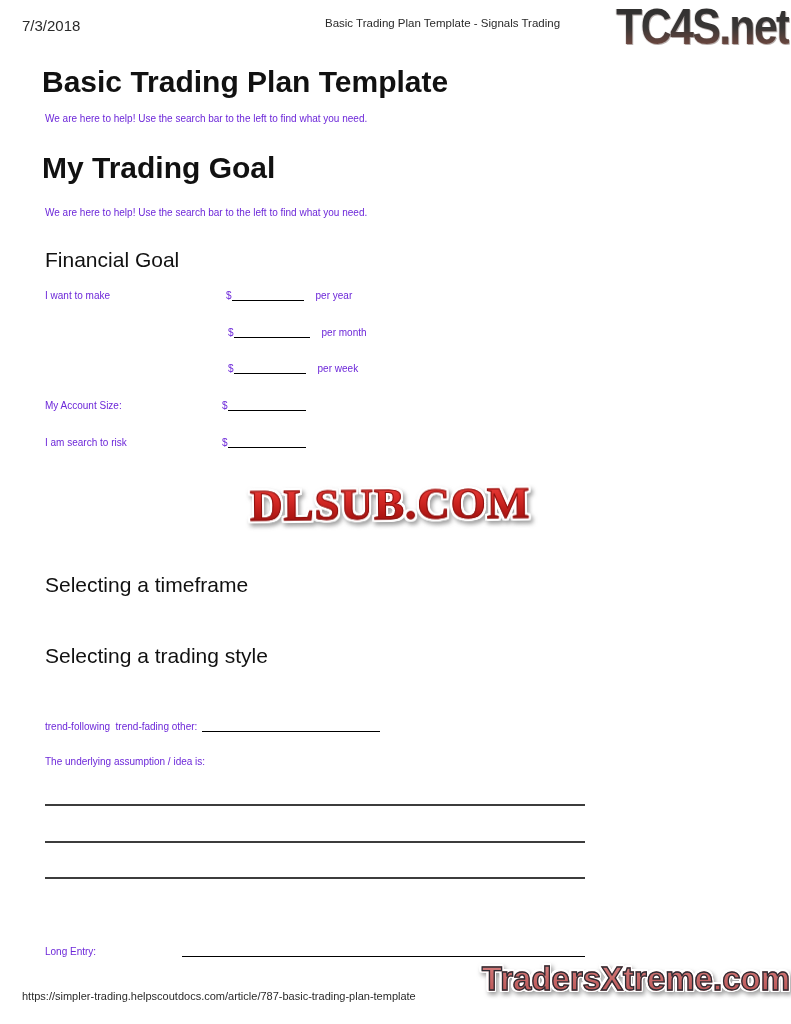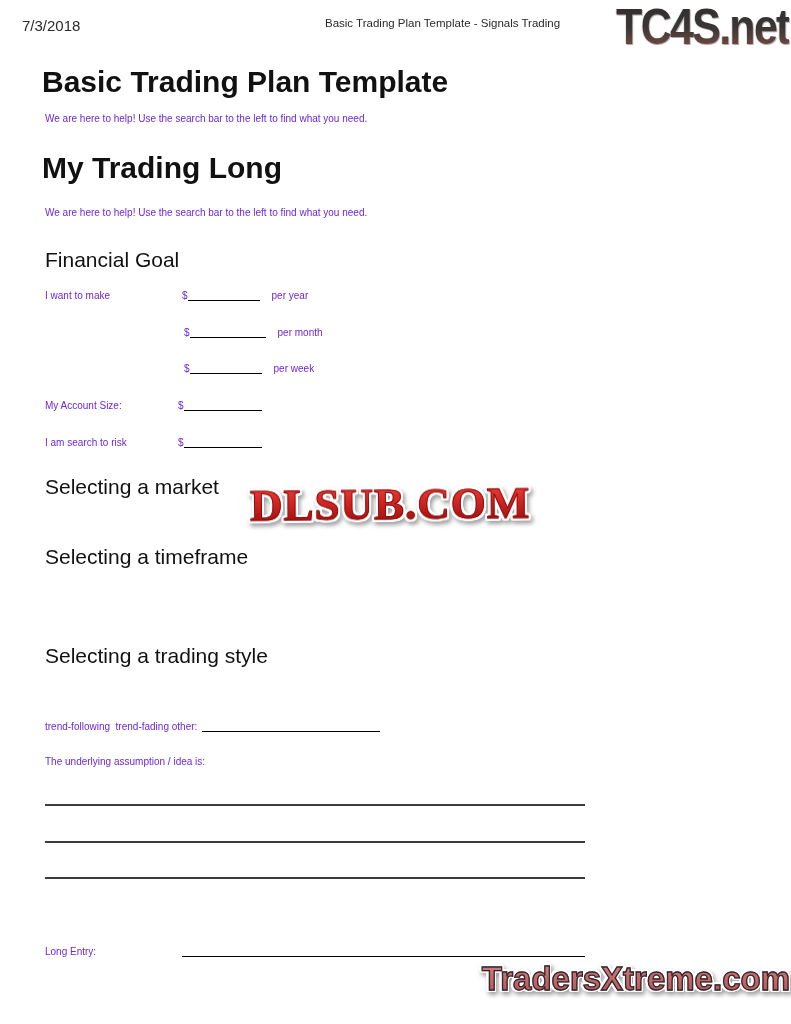--- a/index.html
+++ b/index.html
@@ -26,21 +26,21 @@
     font-size: 30px; font-weight: 700; line-height: 36px; color: #111; text-align: center;
   }
   .h2 {
     position: absolute; left: 45px;
     font-size: 21px; font-weight: 400; line-height: 25px; color: #111;
   }
   .row {
     position: absolute; left: 45px; right: 30px;
     font-size: 10px; line-height: 16px; color: #6d28d9;
   }
-  .fin-currency { position: absolute; }
+  .fin-currency { position: absolute; margin-left: 44px; }
   .blank {
     display: inline-block;
     border-bottom: 1px solid #000;
     height: 13px;
     vertical-align: -2px;
   }
   .suffix { margin-left: 12px; }
   .prewrap { white-space: pre-wrap; }
   .fullline {
     position: absolute; left: 45px; width: 540px;
@@ -91,21 +91,21 @@
 
 <div class="page">
 
   <div class="hdr-date">7/3/2018</div>
   <div class="hdr-title">Basic Trading Plan Template - Signals Trading</div>
   <div class="wm-tc4s">TC4S.net</div>
 
   <div class="h1" style="top:64px">Basic Trading Plan Template</div>
   <div class="row" style="top:111px">We are here to help! Use the search bar to the left to find what you need.</div>
 
-  <div class="h1" style="top:150px">My Trading Long</div>
+  <div class="h1" style="top:150px">My Trading Goal</div>
   <div class="row" style="top:205px">We are here to help! Use the search bar to the left to find what you need.</div>
 
   <div class="h2" style="top:247px">Financial Goal</div>
 
   <div class="row" style="top:288px">
     <span>I want to make</span>
     <span class="fin-currency" style="left:137px"><span>$</span><span class="blank" style="width:72px"></span><span class="suffix">per year</span></span>
   </div>
 
   <div class="row" style="top:325px">
@@ -119,35 +119,35 @@
   <div class="row" style="top:398px">
     <span>My Account Size:</span>
     <span class="fin-currency" style="left:133px"><span>$</span><span class="blank" style="width:78px"></span></span>
   </div>
 
   <div class="row" style="top:435px">
     <span>I am search to risk</span>
     <span class="fin-currency" style="left:133px"><span>$</span><span class="blank" style="width:78px"></span></span>
   </div>
 
-  <div class="h2" style="top:474px">Selecting a market</div>
   <div class="wm-dlsub">DLSUB.COM</div>
 
-  <div class="h2" style="top:544px">Selecting a timeframe</div>
+  <div class="h2" style="top:572px">Selecting a timeframe</div>
 
   <div class="h2" style="top:643px">Selecting a trading style</div>
   <div class="row" style="top:754px">The underlying assumption / idea is:</div>
   <div class="row" style="top:719px">
     <span class="prewrap">trend-following  trend-fading other:</span><span class="blank" style="width:178px; margin-left:5px"></span>
   </div>
 
   <div class="fullline" style="top:804px"></div>
   <div class="fullline" style="top:841px"></div>
   <div class="fullline" style="top:877px"></div>
 
   <div class="row" style="top:944px">
     <span>Long Entry:</span>
     <span class="blank" style="position:absolute; left:137px; width:403px"></span>
   </div>
 
+  <div class="ftr-url">https://simpler-trading.helpscoutdocs.com/article/787-basic-trading-plan-template</div>
   <div class="wm-tx">TradersXtreme.com</div>
 
 </div>
 
 </body></html>

